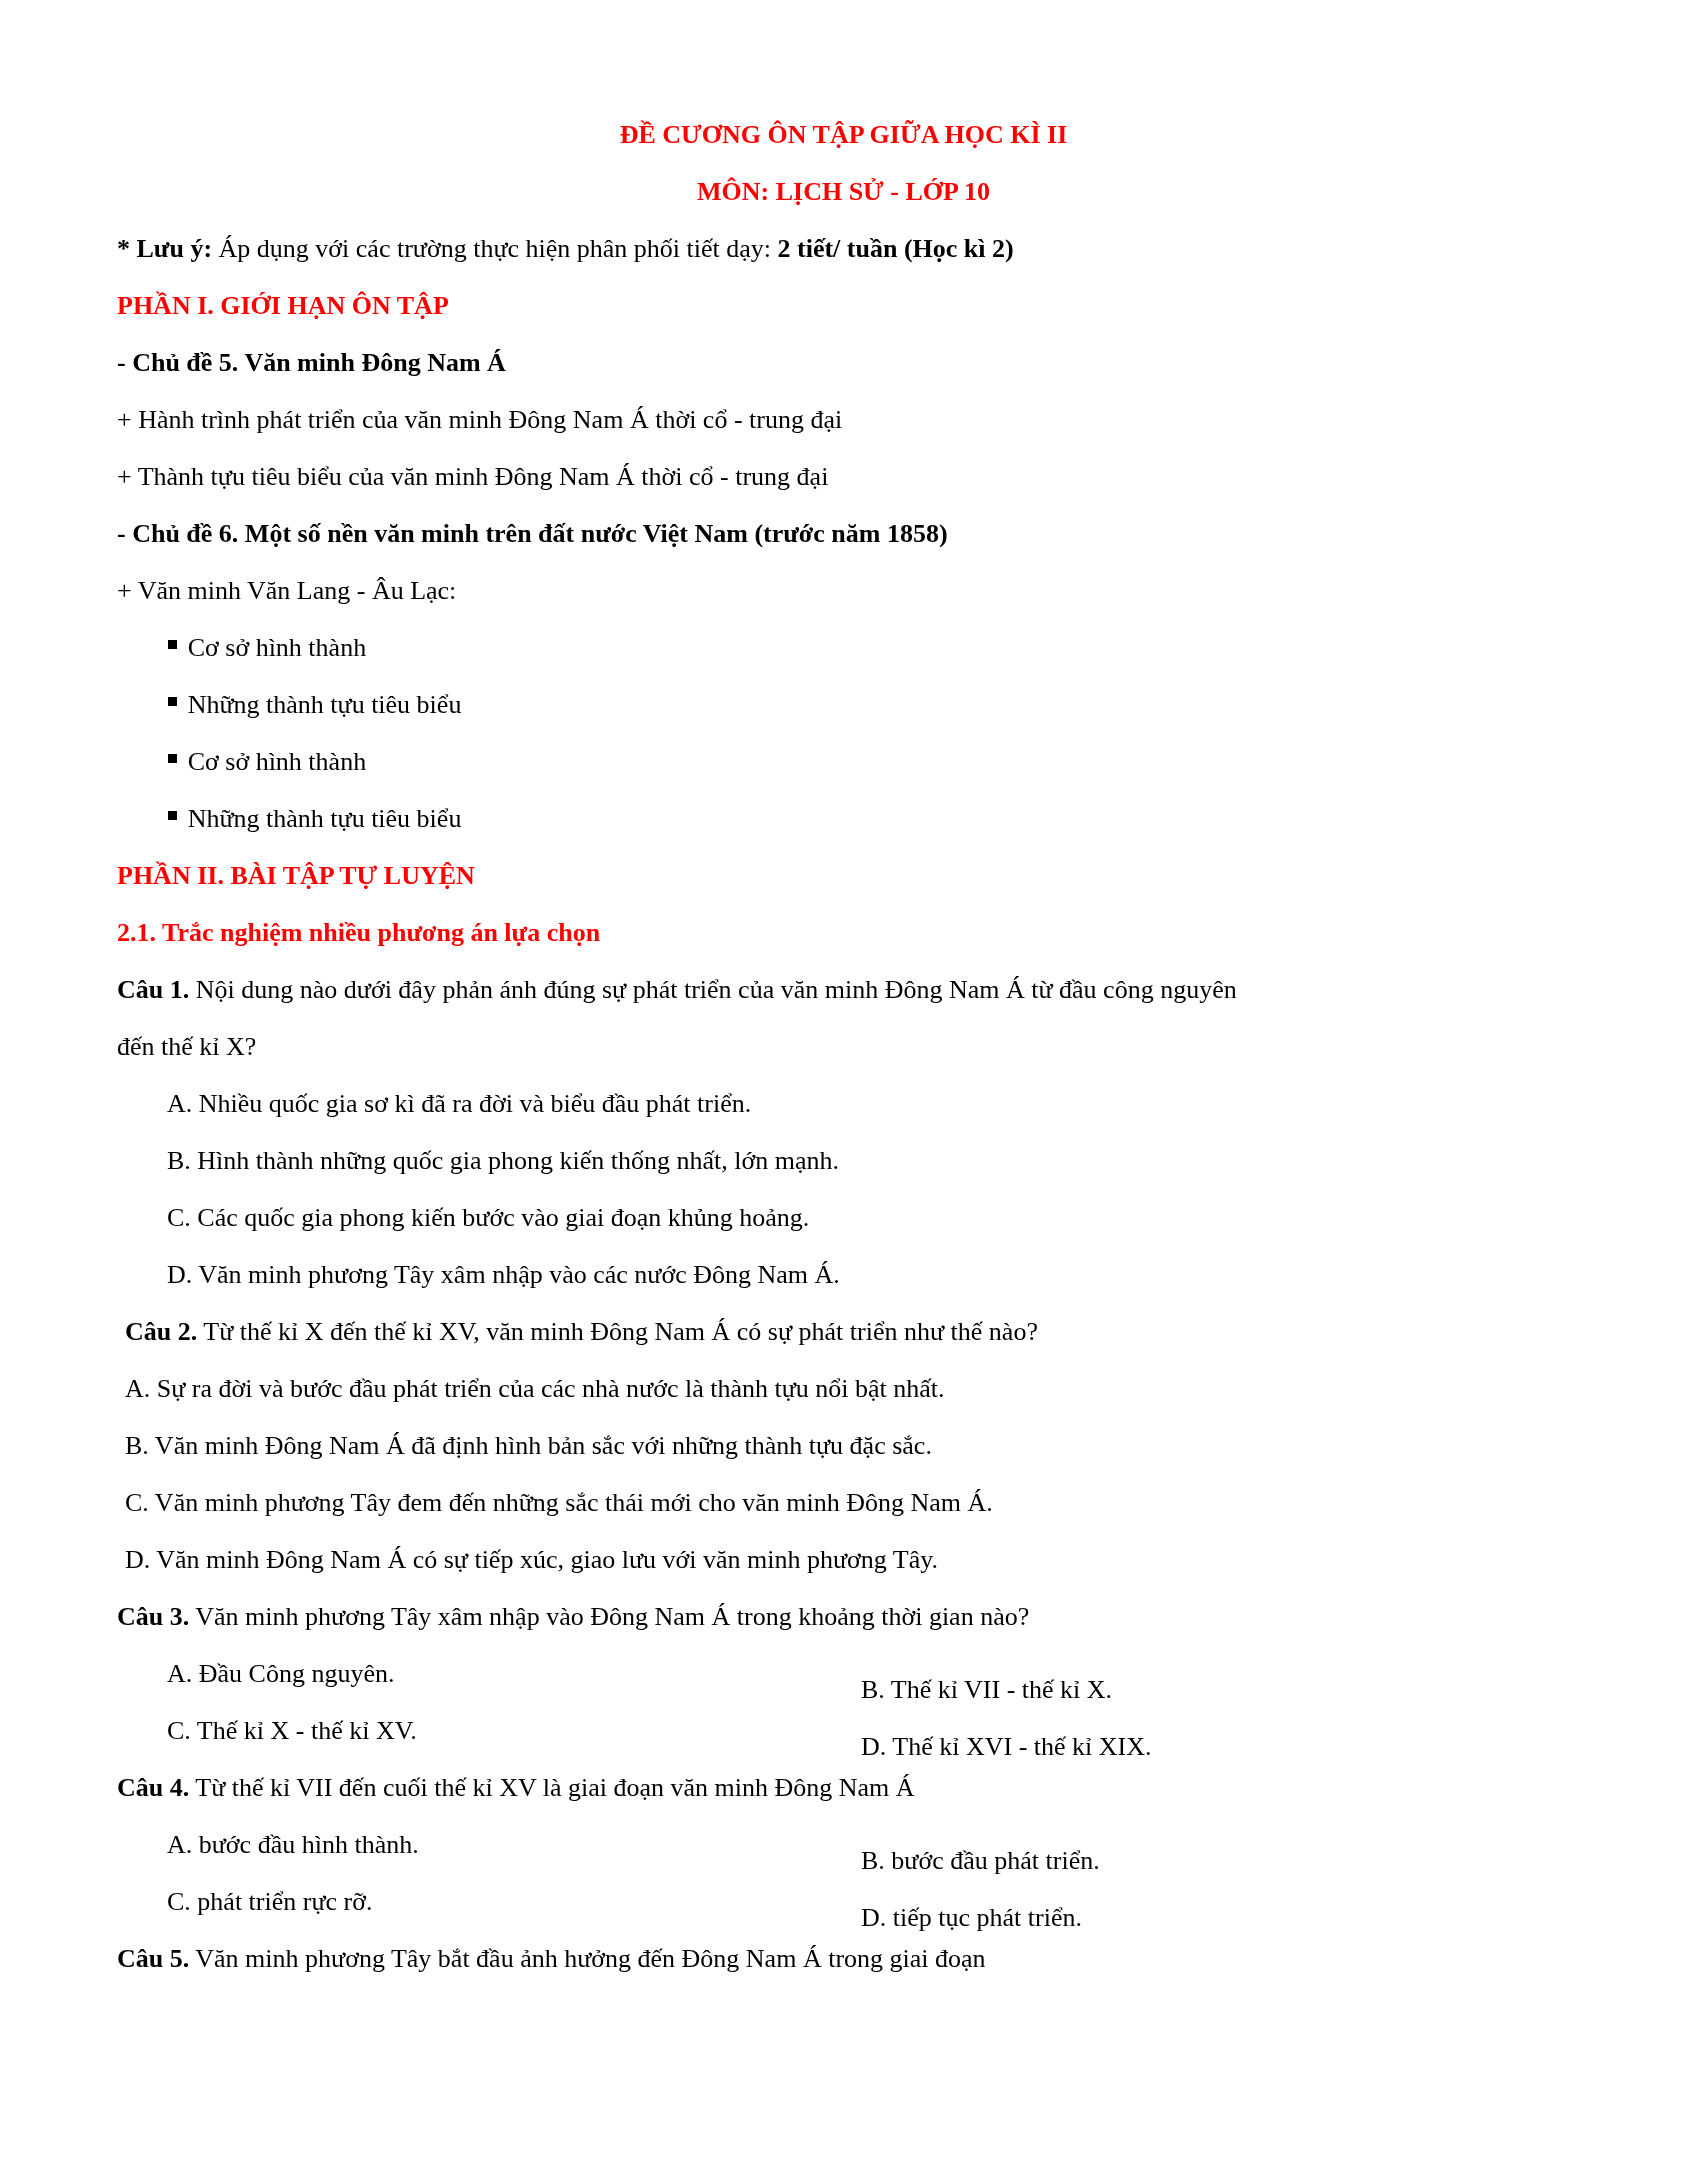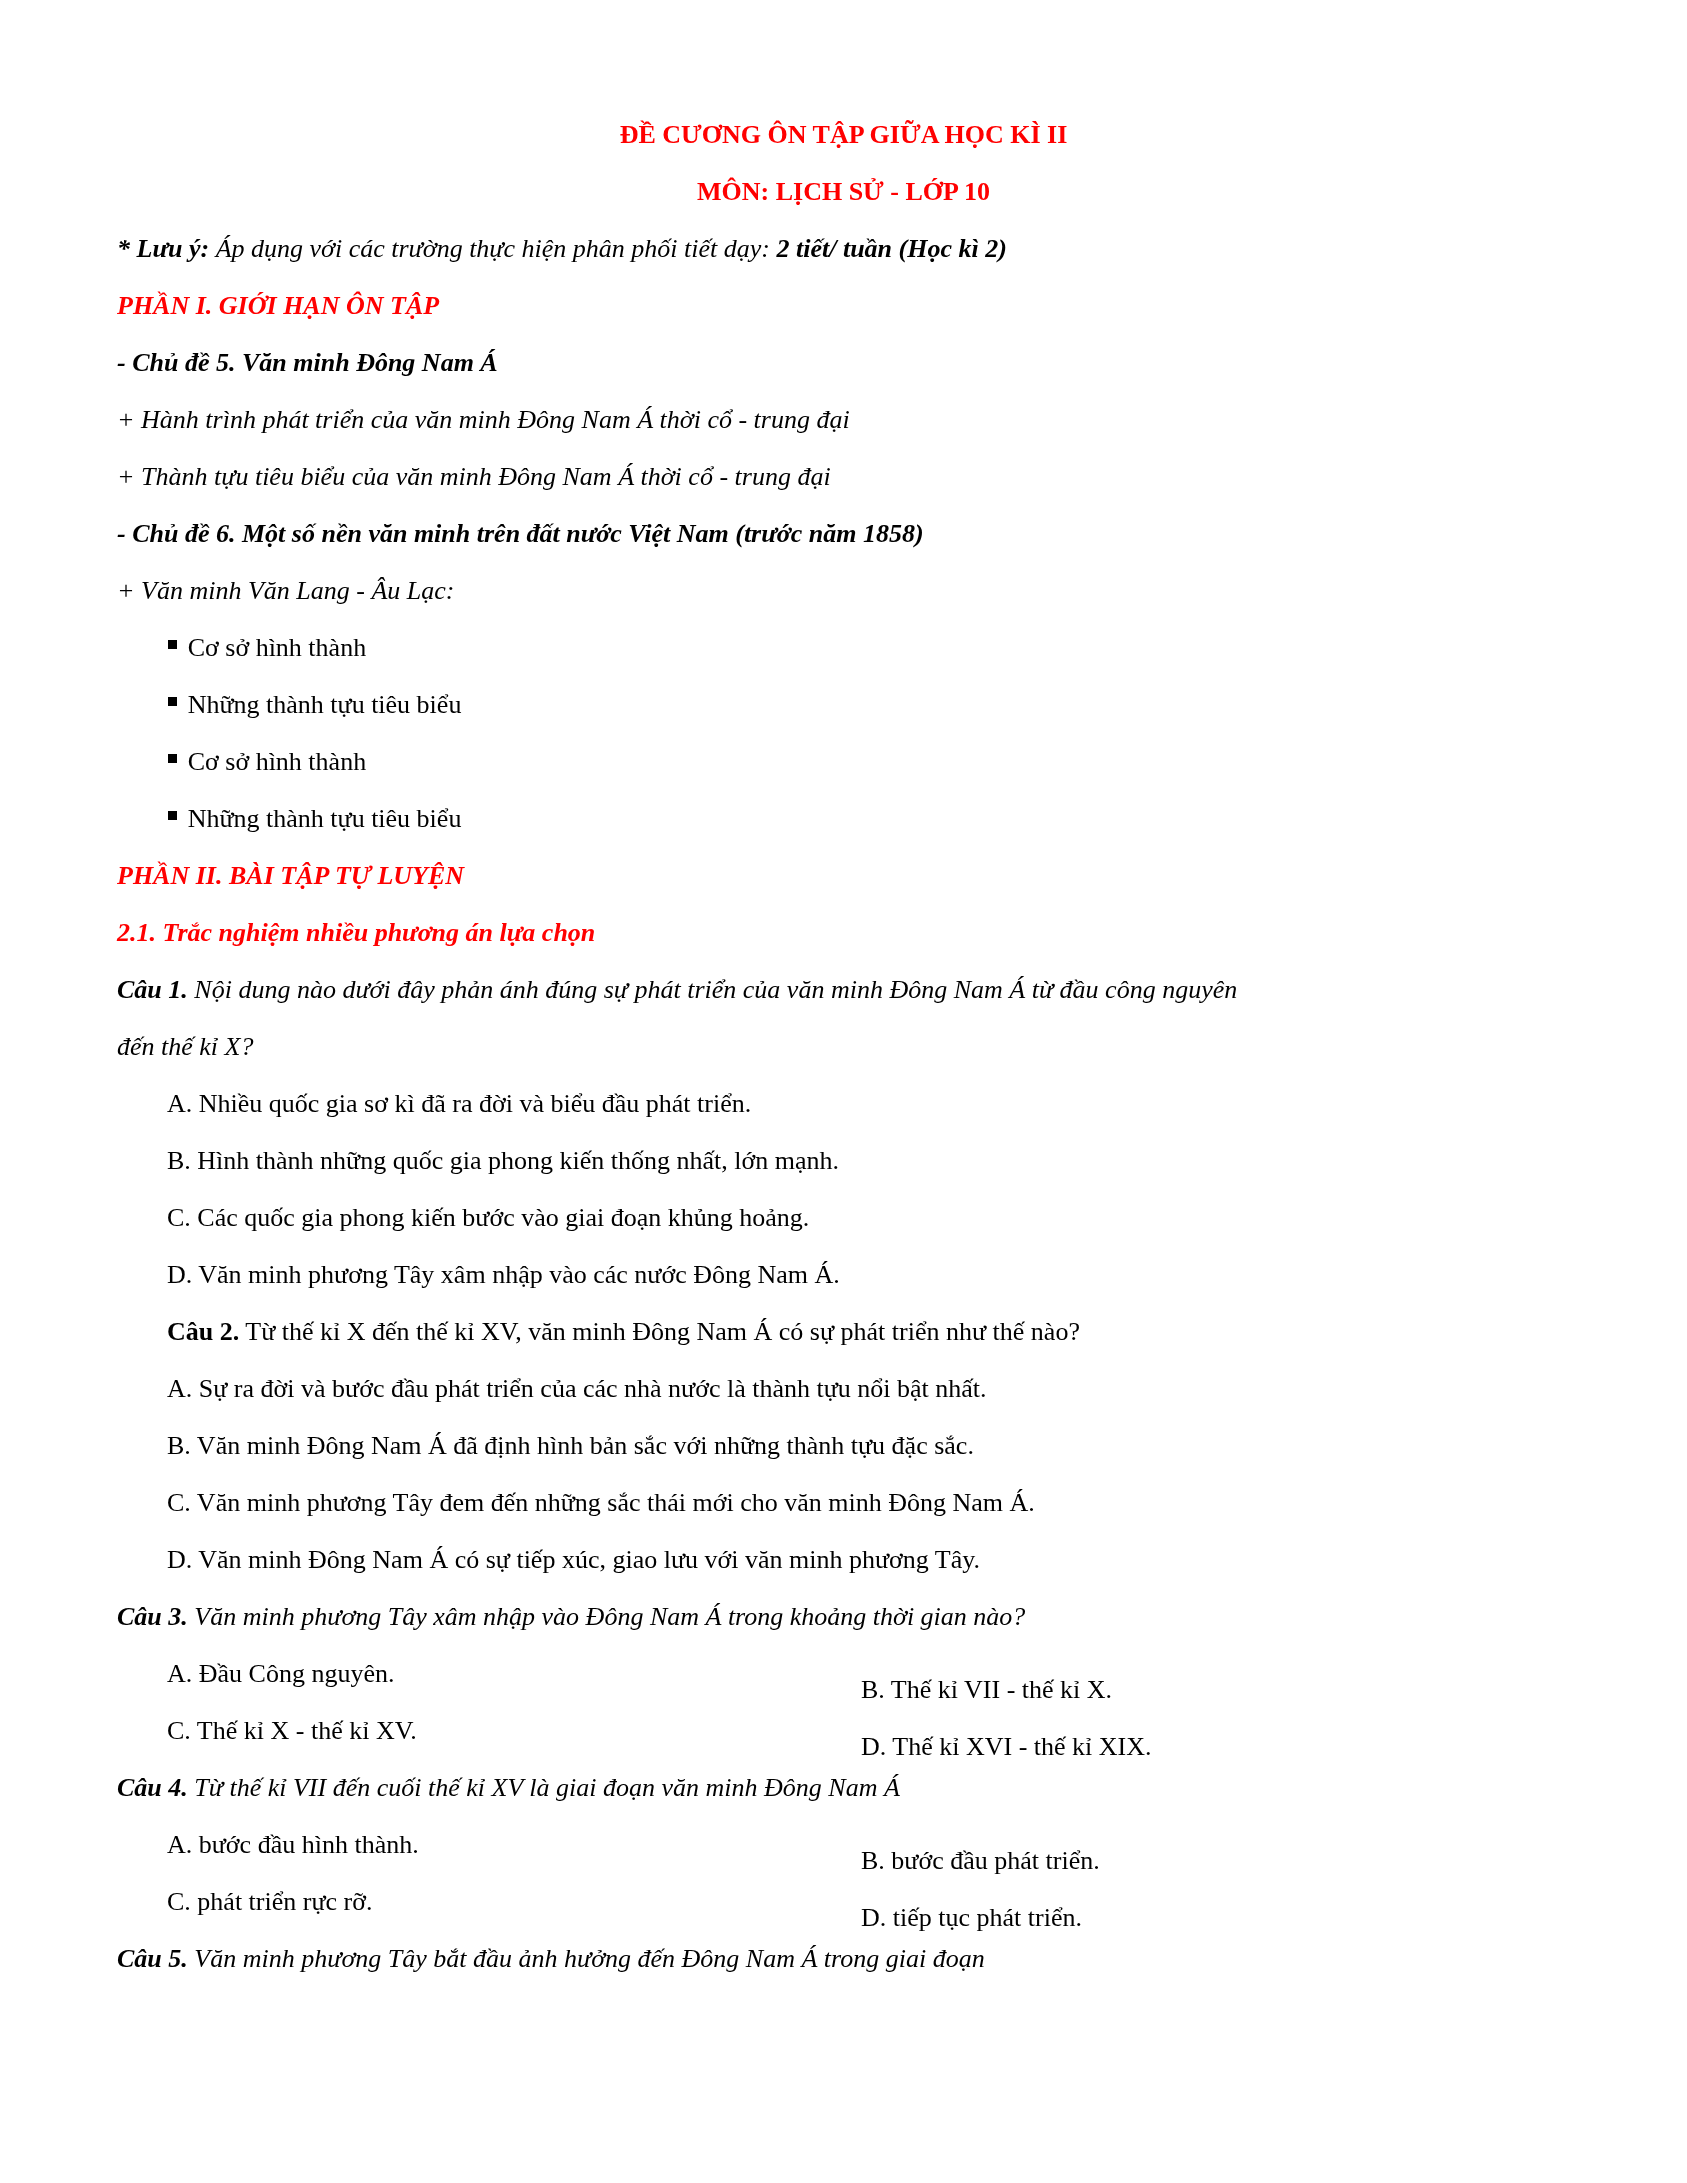--- a/index.html
+++ b/index.html
@@ -6,22 +6,22 @@
   body { width: 1687px; height: 2183px; position: relative; overflow: hidden; }
   .page {
     position: absolute; left: 0; top: 106px; width: 1687px;
     font-family: "Liberation Serif", "DejaVu Serif", serif;
     font-size: 26px; line-height: 57px; color: #000000;
   }
   .line { height: 57px; white-space: nowrap; position: relative; }
   .center { text-align: center; }
   .red { color: #ff0000; }
   .b { font-weight: bold; }
-  .m0 { padding-left: 117px; font-style: italic; }
-  .m1 { padding-left: 125px; margin-left: 42px; }
+  .m0 { padding-left: 117px; }
+  .m1 { padding-left: 125px; }
   .opt { padding-left: 167px; }
   .bullet-line { padding-left: 168px; }
   .bullet { display: inline-block; width: 8.7px; height: 8.7px; background: #000; vertical-align: 7.1px; margin-right: 11px; }
   .col2 { position: absolute; left: 861px; top: 16px; }
 </style>
 </head>
 <body>
 
 <div class="page">
 

